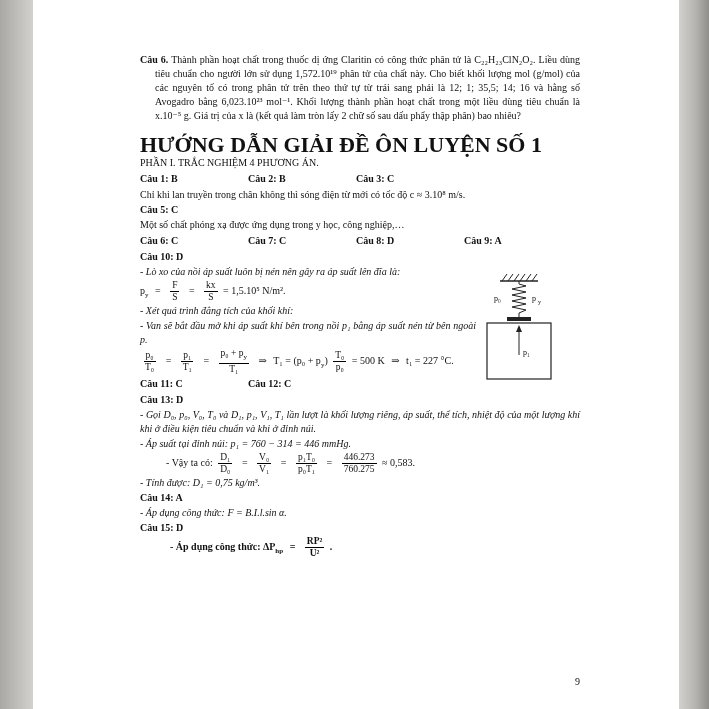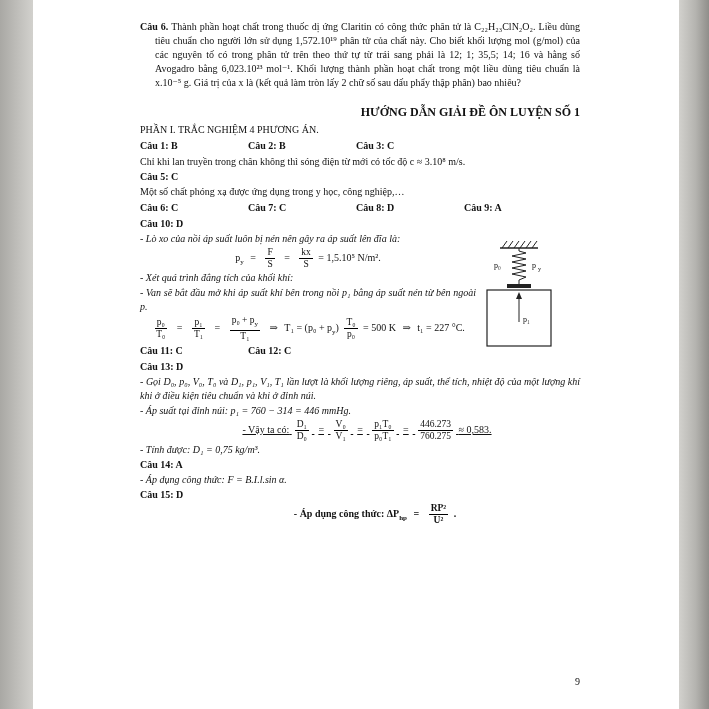--- a/index.html
+++ b/index.html
@@ -7,32 +7,32 @@
   body {
     background:#ffffff;
     font-family:"Liberation Serif","DejaVu Serif",serif;
     color:#111111;
   }
   .screen { position:relative; width:709px; height:709px; overflow:hidden; background:#ffffff; }
   .edge { position:absolute; top:0; bottom:0; }
   .edge.left  { left:0;  width:33px; background:linear-gradient(90deg,#a9a8a4,#c2c1bd 60%,#d2d1cd); }
   .edge.right { right:0; width:30px; background:linear-gradient(90deg,#d2d1cd,#b5b4b0 55%,#8f8e8a); }
   .content {
-    position:absolute; left:140px; top:19px; width:440px;
+    position:absolute; left:140px; top:52px; width:440px;
     font-size:10px; line-height:14px; text-align:justify;
   }
   .content p { margin:1px 0; }
   .hang { padding-left:15px; text-indent:-15px; }
   .b { font-weight:bold; }
-  .heading { text-align:right; font-weight:bold; font-size:12px; line-height:20px; margin:12px 0 0; }
+  .heading { text-align:left; font-weight:bold; font-size:22px; line-height:20px; margin:12px 0 0; }
   .part { font-weight:normal; text-align:left; margin:6px 0 3px; }
   .ansrow { display:flex; margin:2px 0; }
   .ansrow span { display:inline-block; width:108px; font-weight:bold; }
   .bullet { margin-left:14px;font-style:italic; }
-  .fline { margin:3px 0 3px 16px; text-align:center; }
+  .fline { margin:3px 0 3px 16px; text-align:left; }
   .frac {
     display:inline-flex; flex-direction:column; align-items:center;
     vertical-align:middle; line-height:11px; font-size:9.5px; margin:0 3px;
   }
   .frac .num { border-bottom:1px solid #000; padding:0 2px; }
   .frac .den { padding:0 2px; }
   sub { font-size:7px; }
   .sp { margin:0 4px; }
   .diagram { float:right; width:78px; height:112px; margin:6px 20px 2px 6px; }
   .pagenum { position:absolute; left:520px; top:676px; width:60px; text-align:right; font-size:10px; }
@@ -146,21 +146,21 @@
 
     <div class="ansrow">
       <span>Câu 11: C</span>
       <span>Câu 12: C</span>
     </div>
 
     <p class="b">Câu 13: D</p>
     <p class="bullet">- Gọi D₀, p₀, V₀, T₀ và D₁, p₁, V₁, T₁ lần lượt là khối lượng riêng, áp suất, thể tích, nhiệt độ của một lượng khí khi ở điều kiện tiêu chuẩn và khi ở đỉnh núi.</p>
     <p class="bullet">- Áp suất tại đỉnh núi: p₁ = 760 − 314 = 446 mmHg.</p>
 
-    <p class="fline" style="margin-left:14px;text-decoration:underline;">
+    <p class="fline" style="margin-left:26px;">
       <span>- Vậy ta có:</span>
       <span class="frac">
           <span class="num">D₁</span>
           <span class="den">D₀</span>
         </span>
       <span class="sp">=</span>
       <span class="frac">
           <span class="num">V₀</span>
           <span class="den">V₁</span>
         </span>

